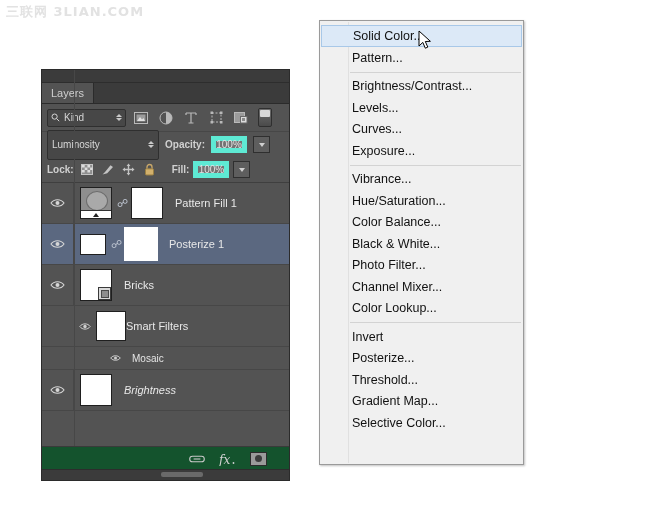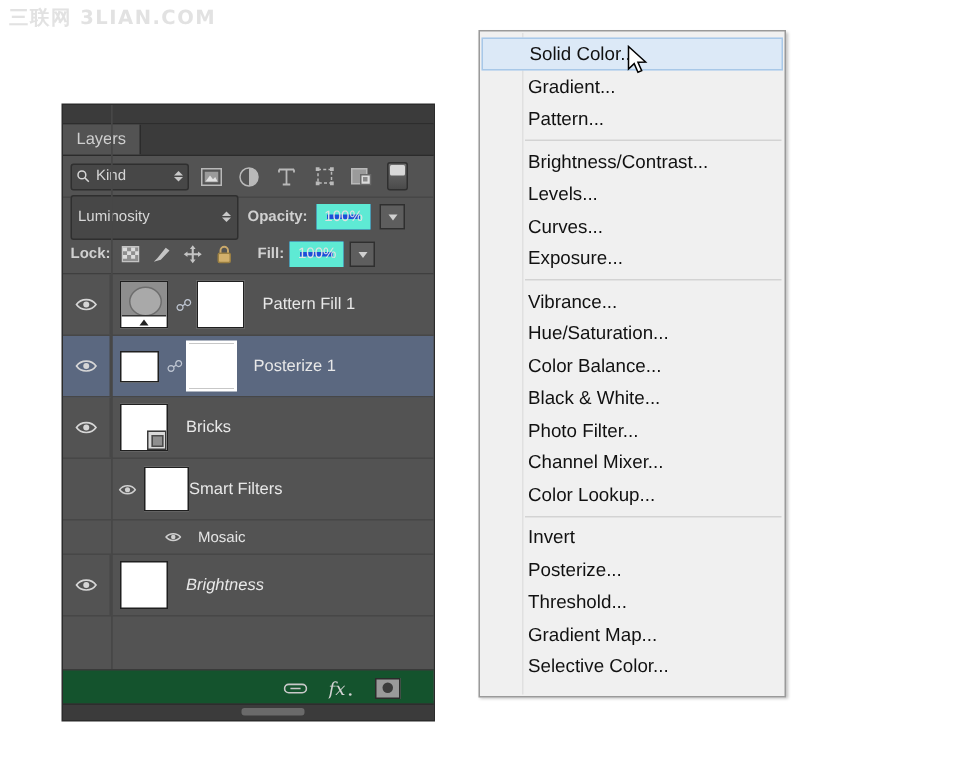--- a/index.html
+++ b/index.html
@@ -83,21 +83,21 @@
     height:25px;display:flex;align-items:center;
     padding:0 5px;gap:6px;
   }
   .blend-select{
     width:112px;height:30px;background:#474747;border:1px solid #2f2f2f;border-radius:2px;
     display:flex;align-items:center;padding:0 4px;box-sizing:border-box;
   }
   .blend-select .lbl{flex:1;color:#d8d8d8;font-size:10px;}
   .small-label{color:#d0d0d0;font-size:10px;font-weight:bold;}
   .numfield{
-    width:36px;height:17px;background:#1d4ed8;border:7px solid #5eead4;
+    width:36px;height:17px;background:#737373;border:5px solid #5eead4;
     color:#e2e2e2;font-size:10px;display:flex;align-items:center;justify-content:center;
     box-sizing:border-box;
   }
   .dropbtn{
     width:17px;height:17px;background:#5e5e5e;border:1px solid #2f2f2f;
     display:flex;align-items:center;justify-content:center;box-sizing:border-box;
   }
   .dropbtn i{width:0;height:0;border-left:3px solid transparent;border-right:3px solid transparent;border-top:4px solid #d0d0d0;}
 
   .row-lock{
@@ -477,21 +477,20 @@
   <div class="hscroll">
     <span class="thumbbar"></span>
   </div>
 </div>
 
 <div id="context-menu">
   <div class="gutter"></div>
   <div class="menu-inner">
 
     <div class="menu-item highlight">Solid Color...</div>
-    <div class="menu-item">Gradient...</div>
     <div class="menu-item">Pattern...</div>
 
     <div class="menu-sep"></div>
 
     <div class="menu-item">Brightness/Contrast...</div>
     <div class="menu-item">Levels...</div>
     <div class="menu-item">Curves...</div>
     <div class="menu-item">Exposure...</div>
 
     <div class="menu-sep"></div>

